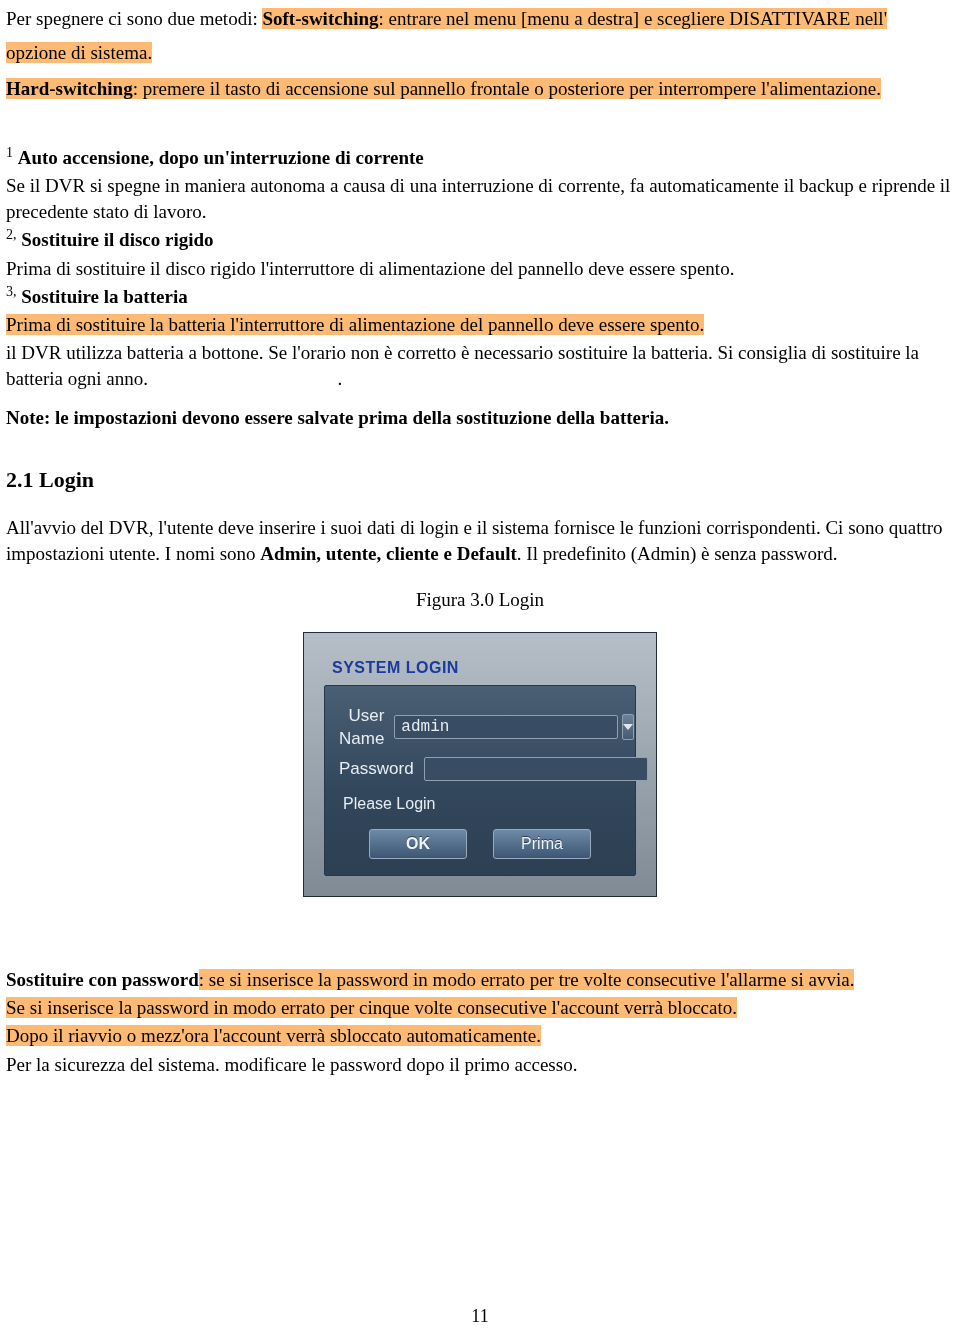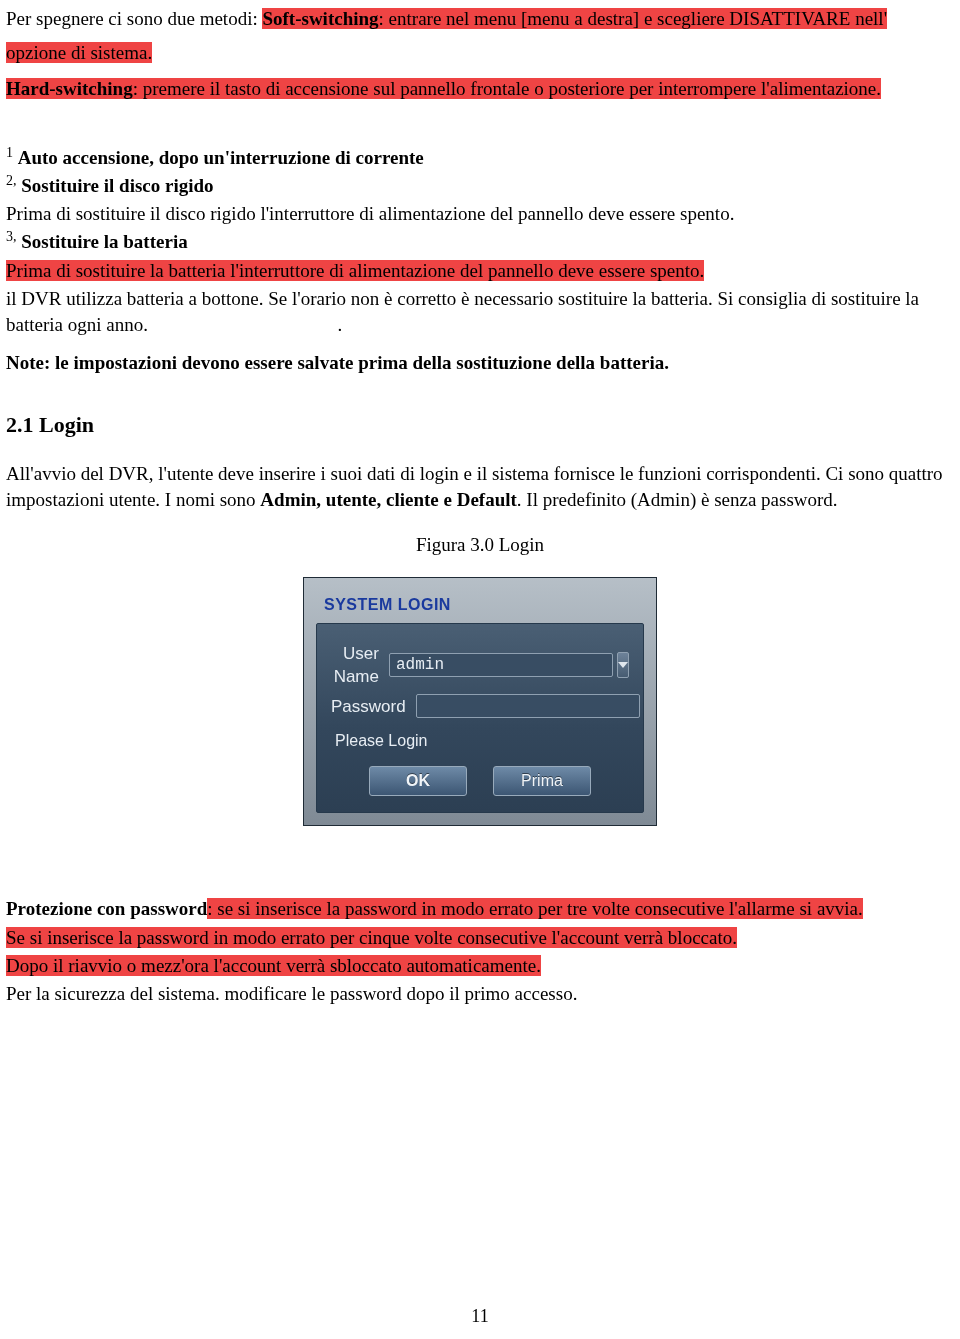--- a/index.html
+++ b/index.html
@@ -13,21 +13,21 @@
     min-height: 1339px;
     margin: 0 auto;
     position: relative;
     box-sizing: border-box;
     padding: 6px 6px 40px 6px;
     color: #000;
     font-size: 19px;
     line-height: 1.38;
   }
 
-  .hl { background: #ef4444; }
+  .hl { background: #fdba74; }
   .bold { font-weight: bold; }
   .sup { font-size: 14px; vertical-align: super; line-height: 0; }
 
   .para { margin: 0 0 2px 0; }
   .blk { margin: 10px 0 0 0; }
 
   .sectionTitle {
     font-weight: bold;
     font-size: 22px;
     margin: 34px 0 16px 0;
@@ -47,21 +47,21 @@
   
   .login-center {
     width: 100%;
     display: flex;
     justify-content: center;
     margin-top: 6px;
   }
   .login-outer {
     width: 354px;
     background: linear-gradient(#b6bfc7, #7f8a95);
-    padding: 12px;
+    padding: 20px;
     border: 1px solid #1f2b36;
     box-sizing: border-box;
   }
   .login-title {
     color: #1a3a9e;
     font-family: Arial, Helvetica, sans-serif;
     font-weight: bold;
     font-size: 16px;
     letter-spacing: 0.5px;
     padding: 4px 8px 6px 8px;
@@ -158,20 +158,21 @@
   </p>
   <p class="para" style="margin-top:10px;">
     <span class="hl bold">Hard-switching</span><span class="hl">: premere il tasto di accensione sul pannello frontale o posteriore per interrompere l'alimentazione.</span>
   </p>
 
   <div class="blk" style="margin-top:42px;">
     <p class="para">
       <span class="sup">1</span>
       <span class="bold">Auto accensione, dopo un'interruzione di corrente</span>
     </p>
+    <p class="para">Se il DVR si spegne in maniera autonoma a causa di una interruzione di corrente, fa automaticamente il backup e riprende il precedente stato di lavoro.</p>
   </div>
 
   <div class="blk" style="margin-top:2px;">
     <p class="para">
       <span class="sup">2,</span>
       <span class="bold">Sostituire il disco rigido</span>
     </p>
     <p class="para">Prima di sostituire il disco rigido l'interruttore di alimentazione del pannello deve essere spento.</p>
   </div>
 
@@ -227,21 +228,21 @@
           <div class="login-btn bold">OK</div>
           <div class="login-btn">Prima</div>
         </div>
 
       </div>
     </div>
   </div>
 
   <div class="blk" style="margin-top:70px;">
     <p class="para">
-      <span class="bold">Protezione con password</span><span class="hl">: se si inserisce la password in modo errato per tre volte consecutive l'allarme si avvia.</span>
+      <span class="bold">Sostituire con password</span><span class="hl">: se si inserisce la password in modo errato per tre volte consecutive l'allarme si avvia.</span>
     </p>
     <p class="para">
       <span class="hl">Se si inserisce la password in modo errato per cinque volte consecutive l'account verrà bloccato.</span>
     </p>
     <p class="para">
       <span class="hl">Dopo il riavvio o mezz'ora l'account verrà sbloccato automaticamente.</span>
     </p>
     <p class="para">Per la sicurezza del sistema. modificare le password dopo il primo accesso.</p>
   </div>
 

